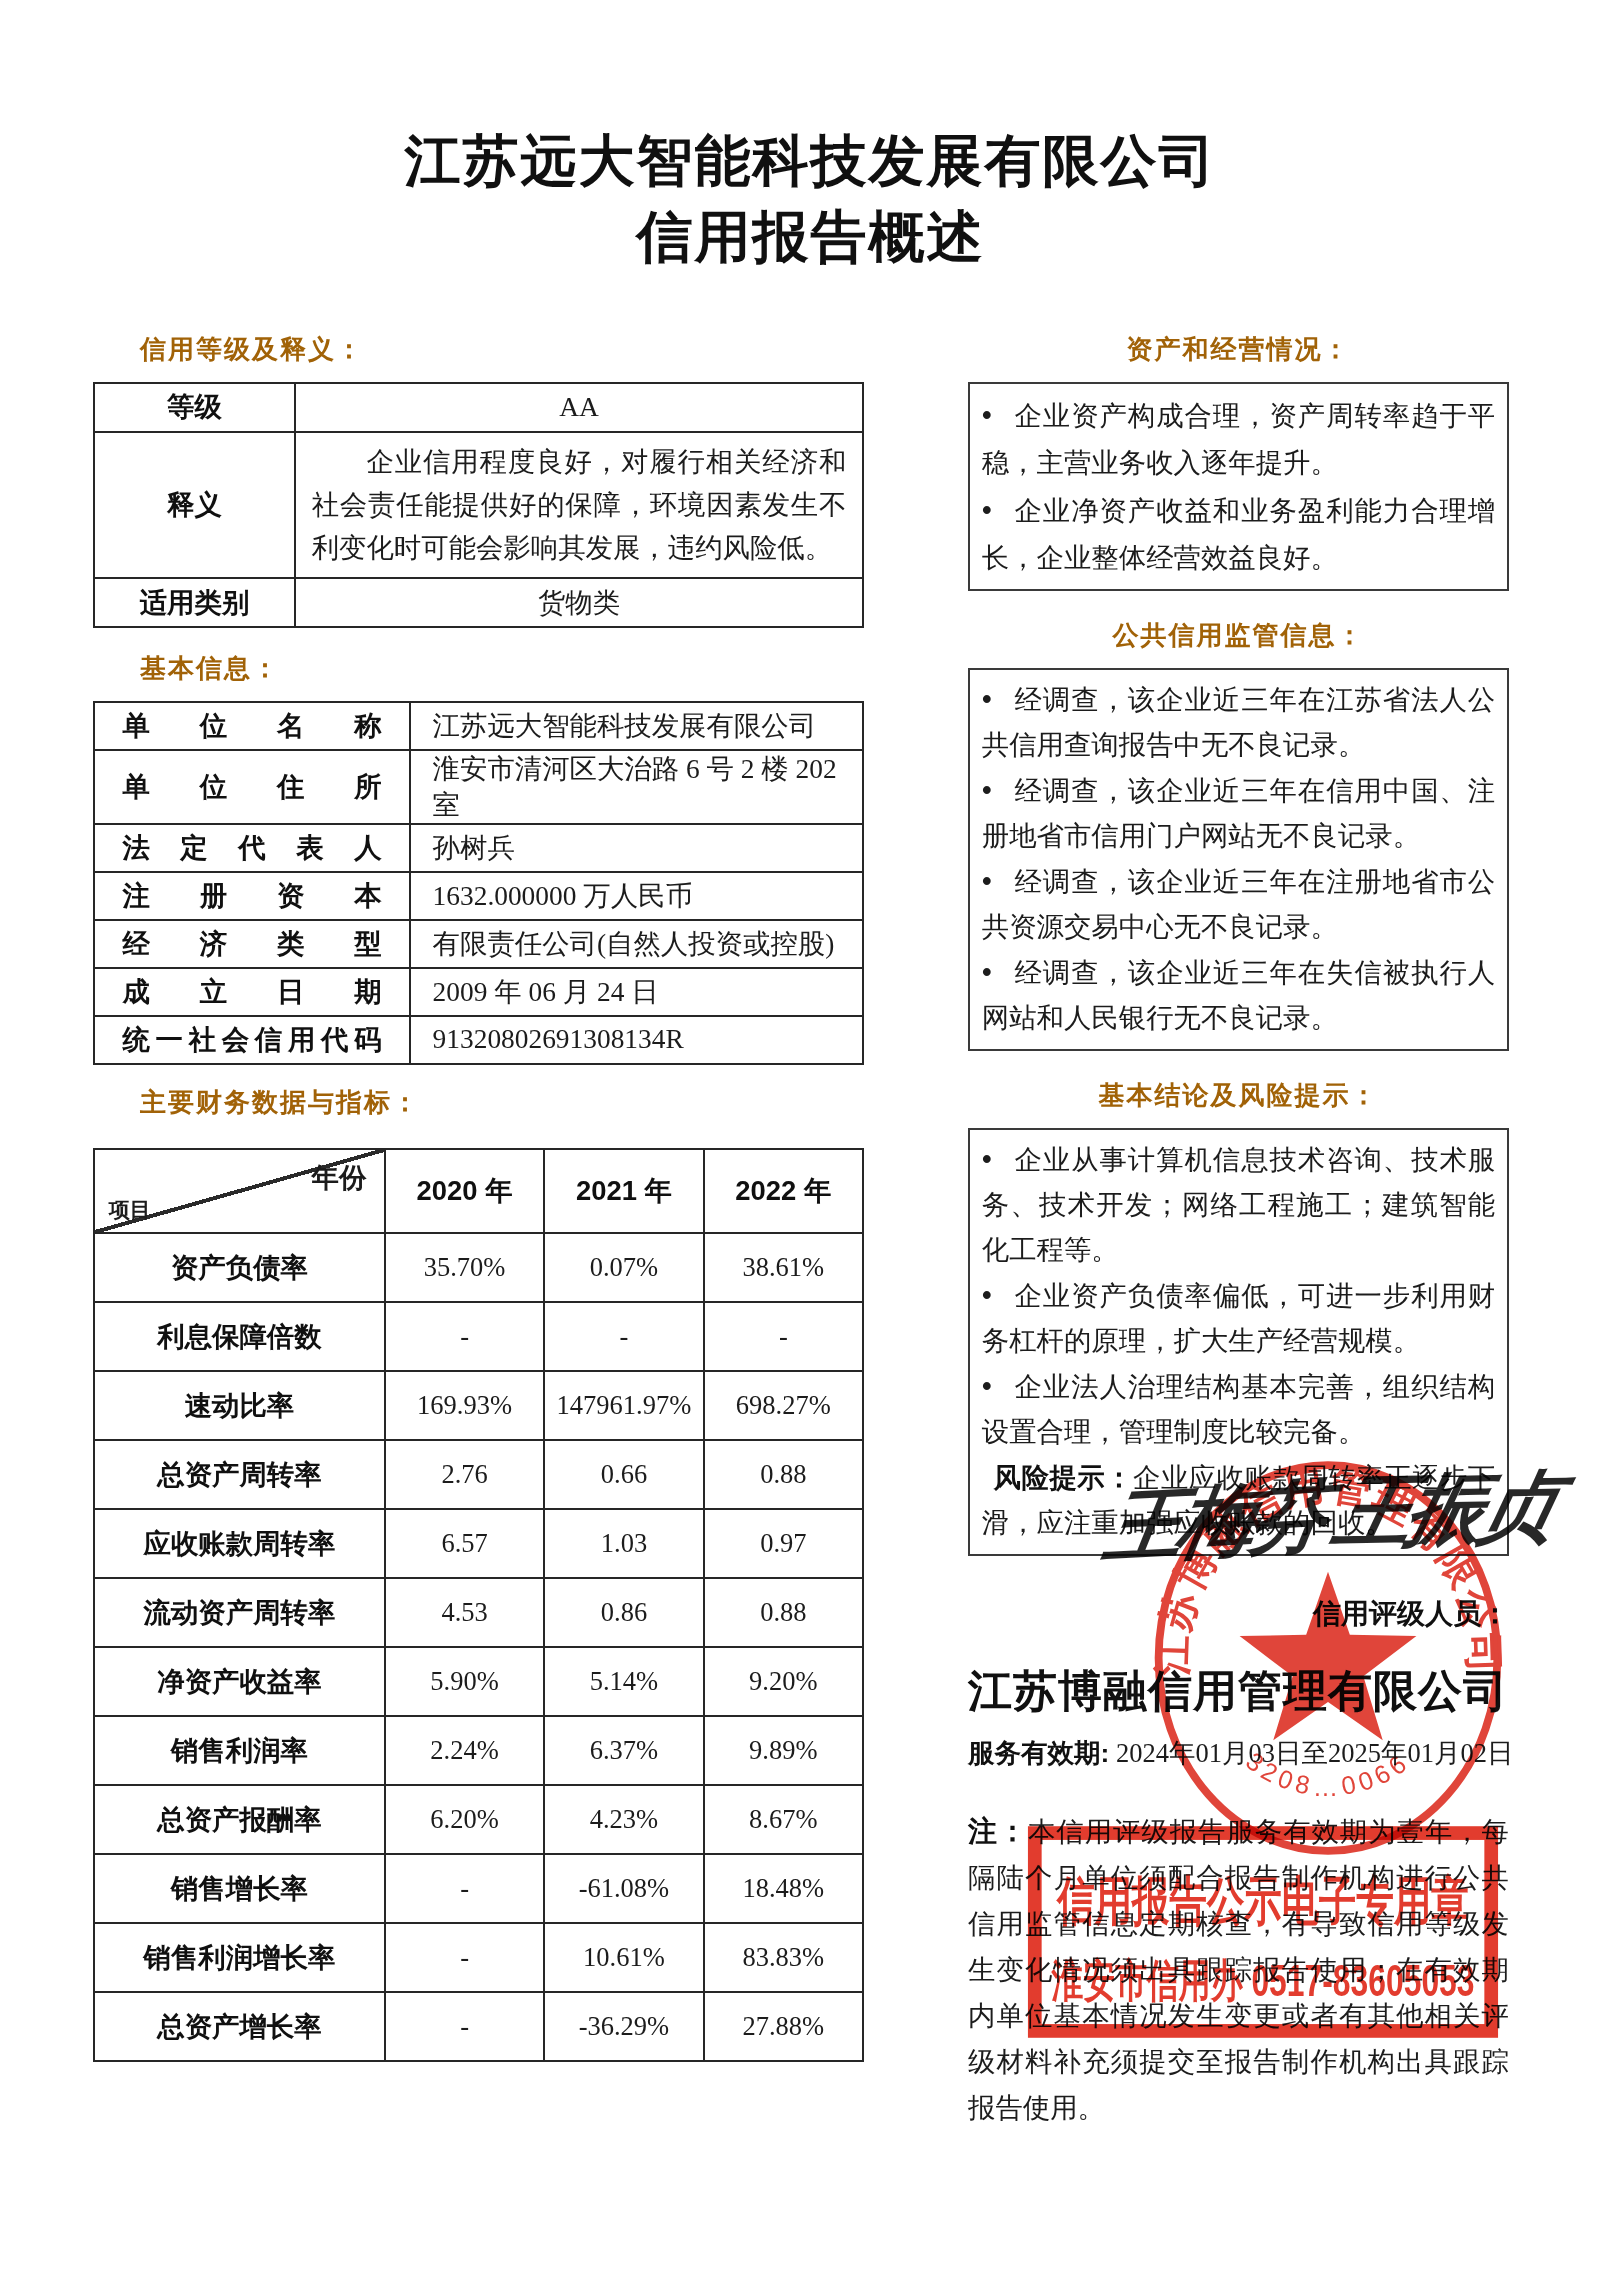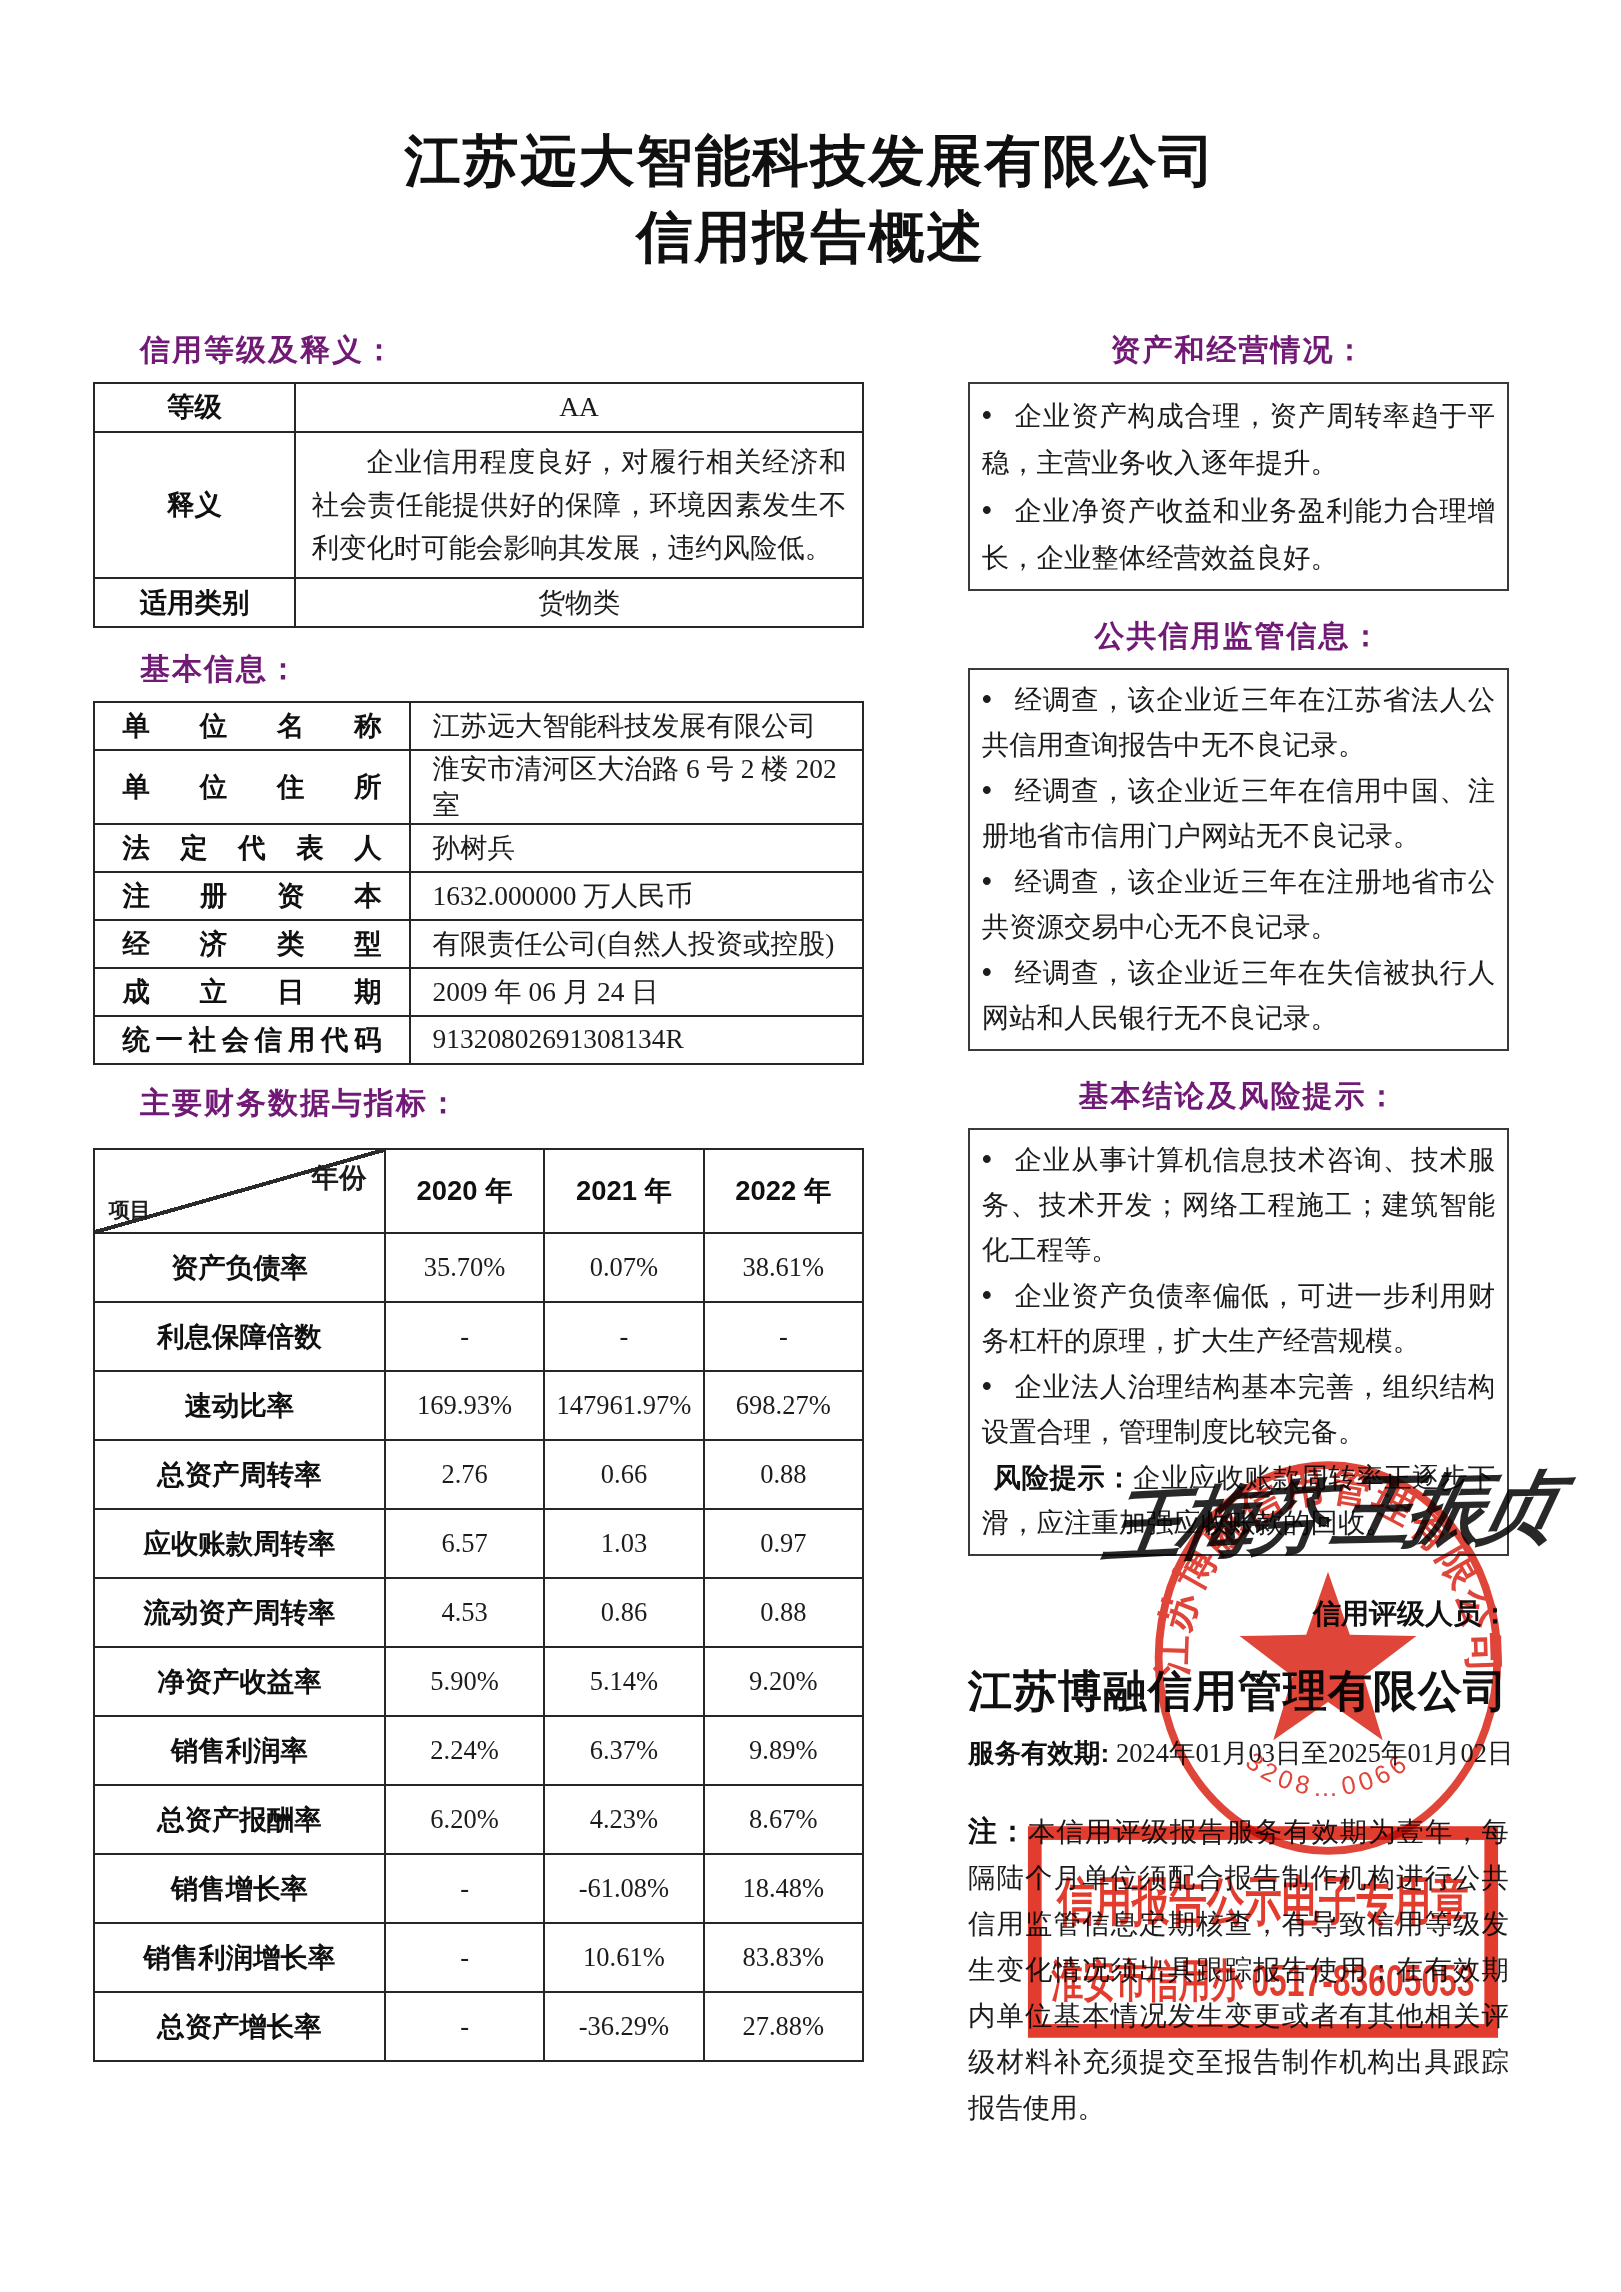--- a/index.html
+++ b/index.html
@@ -10,21 +10,21 @@
   }
   
   .title-block { position:absolute; top:123px; left:0; width:100%; text-align:center; }
   .title-line {
     font-family:"Liberation Sans", sans-serif; font-weight:bold;
     font-size:56px; line-height:76px; color:#101010; letter-spacing:2px;
   }
   
   .h2 {
     font-family:"Liberation Sans", sans-serif; font-weight:bold;
-    font-size:30px; line-height:41px; color:#701a75; letter-spacing:2px;
+    font-size:26px; line-height:41px; color:#a16207; letter-spacing:2px;
   }
   .left-col .h2 { padding-left:47px; }
   .right-col .h2 { text-align:center; }
   
   .left-col  { position:absolute; left:93px;  top:329px; width:771px; }
   .right-col { position:absolute; left:968px; top:329px; width:541px; }
   
   table { border-collapse:collapse; width:100%; table-layout:fixed; }
   td { border:2px solid #262626; vertical-align:middle; }
   table { border:2.9px solid #262626; }

